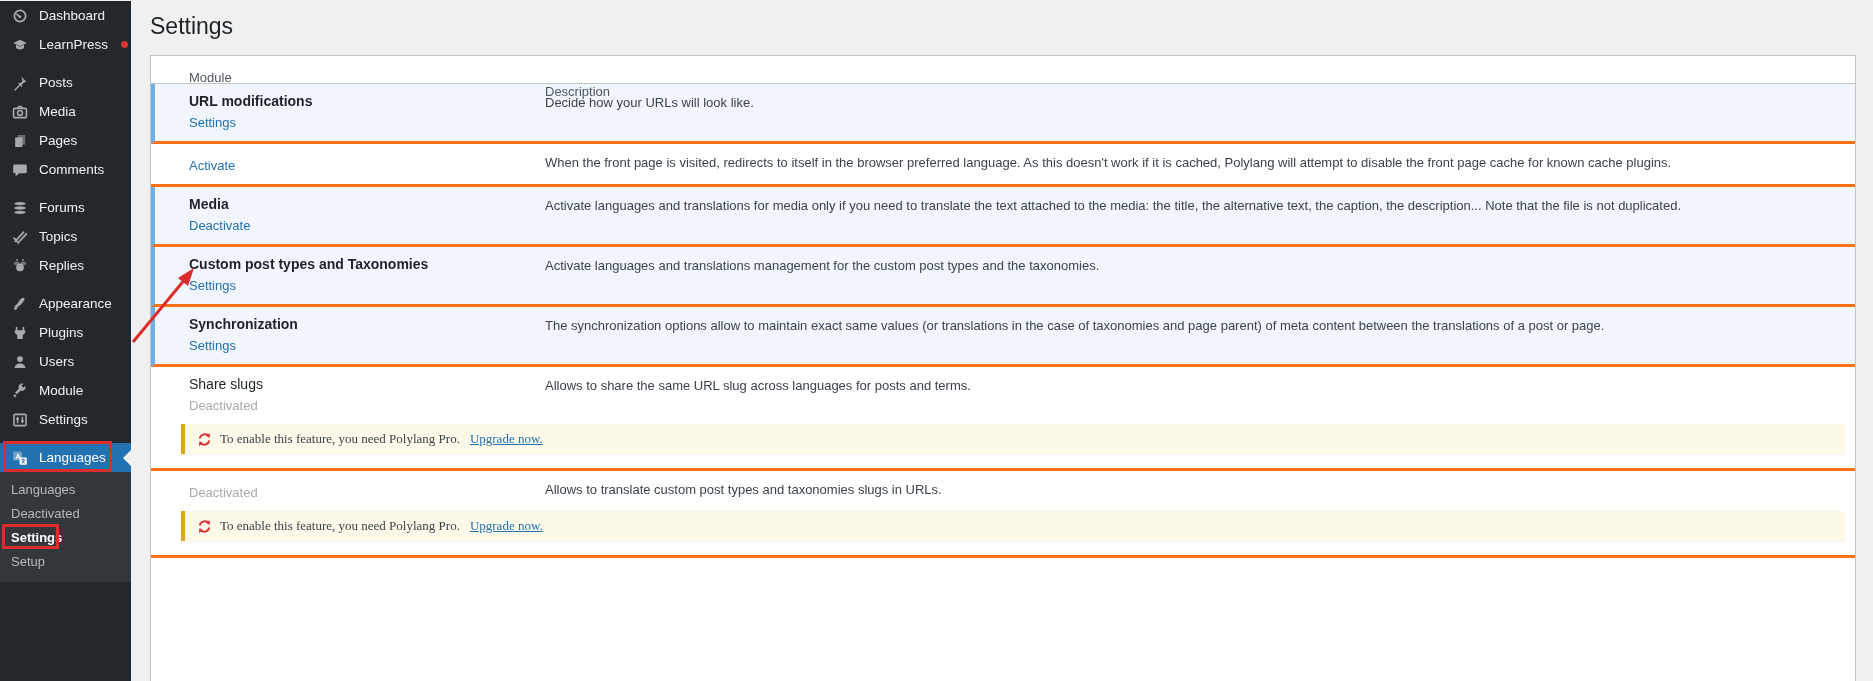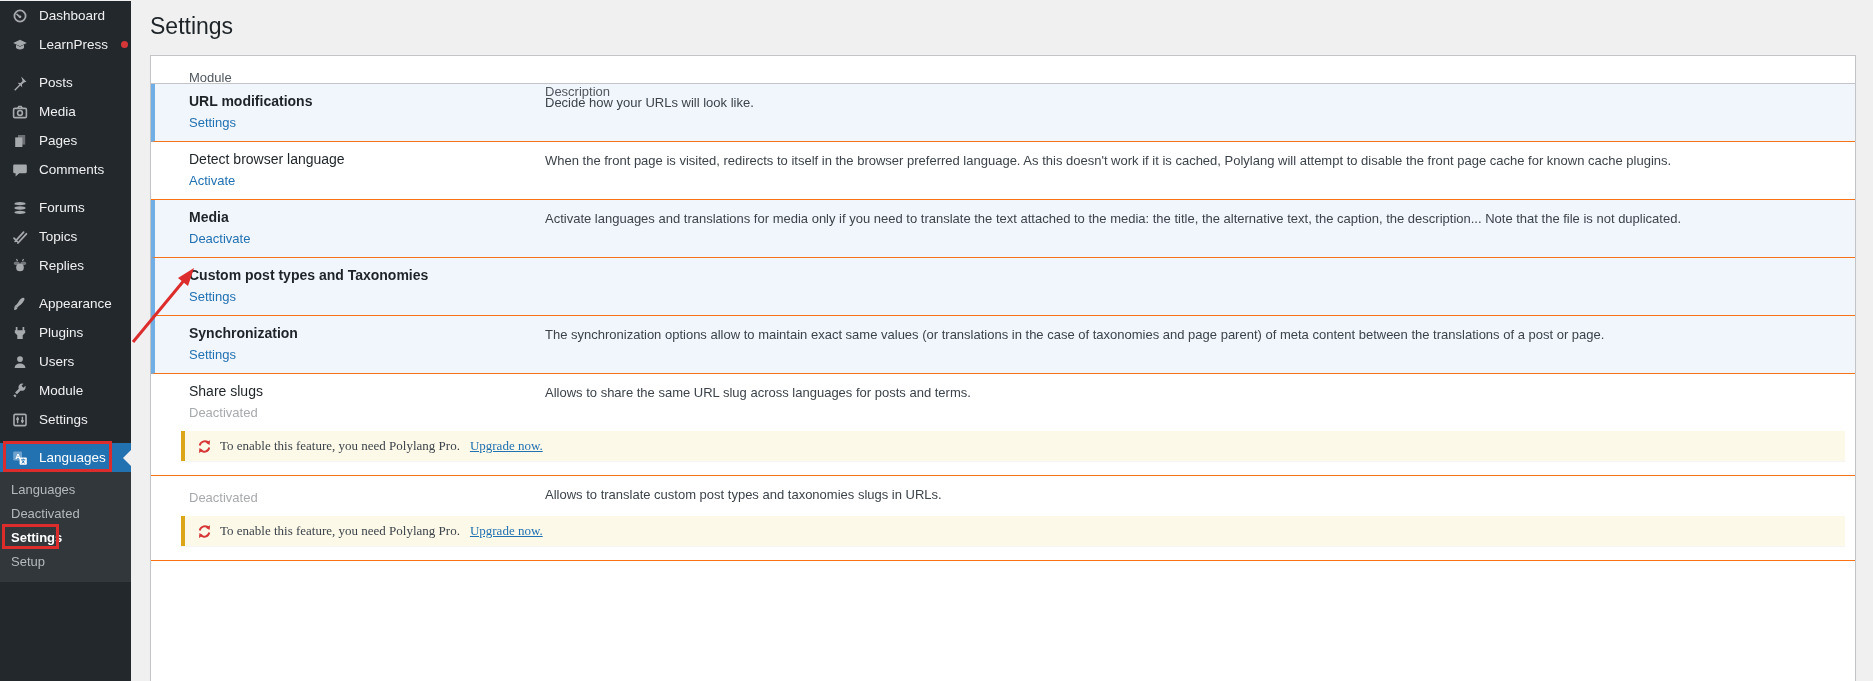--- a/index.html
+++ b/index.html
@@ -32,21 +32,21 @@
   .page-title { font-size:23px; font-weight:400; color:#1d2327; line-height:29px;
     margin-bottom:14px; }
 
   .modules-table { background:#fff; border:1px solid #c3c4c7;
     box-shadow:0 1px 1px rgba(0,0,0,.04); }
   .thead { display:grid; grid-template-columns:388px 1fr; height:28px;
     align-items:center; border-bottom:1px solid #c3c4c7; font-size:13px; color:#50575e; }
   .thead .col-module { padding-left:38px; }
   .thead .col-desc { padding-left:6px;margin-top:28px; }
 
-  .row { display:grid; grid-template-columns:388px 1fr; border-bottom:1px solid #f97316;
+  .row { display:grid; grid-template-columns:388px 1fr; border-bottom:3px solid #f97316;
     background:#fff; }
   .row.hl { background:#f0f6fc; border-left:4px solid #72aee6;
     grid-template-columns:384px 1fr; }
   .module-cell { padding:9px 10px 10px 38px; }
   .row.hl .module-cell { padding-left:34px; }
   .module-name { font-size:14px; color:#1d2327; line-height:17px; }
   .row.hl .module-name { font-weight:bold; }
   .action-link { display:inline-block; margin-top:4px; font-size:13px; line-height:17px;
     color:#2271b1; text-decoration:none; cursor:pointer; }
   .status-text { display:inline-block; margin-top:4px; font-size:13px; line-height:17px;
@@ -257,39 +257,39 @@
     <div class="row hl">
       <div class="module-cell">
         <div class="module-name">URL modifications</div>
         <a class="action-link">Settings</a>
       </div>
       <div class="desc-cell">Decide how your URLs will look like.</div>
     </div>
 
     <div class="row">
       <div class="module-cell">
-        <div class="module-name">Detect browser language</div>
         <a class="action-link">Activate</a>
       </div>
       <div class="desc-cell">When the front page is visited, redirects to itself in the browser preferred language. As this doesn't work if it is cached, Polylang will attempt to disable the front page cache for known cache plugins.</div>
     </div>
 
     <div class="row hl">
       <div class="module-cell">
         <div class="module-name">Media</div>
         <a class="action-link">Deactivate</a>
       </div>
       <div class="desc-cell">Activate languages and translations for media only if you need to translate the text attached to the media: the title, the alternative text, the caption, the description... Note that the file is not duplicated.</div>
     </div>
 
     <div class="row hl">
       <div class="module-cell">
         <div class="module-name">Custom post types and Taxonomies</div>
         <a class="action-link">Settings</a>
       </div>
+      <div class="desc-cell">Activate languages and translations management for the custom post types and the taxonomies.</div>
     </div>
 
     <div class="row hl">
       <div class="module-cell">
         <div class="module-name">Synchronization</div>
         <a class="action-link">Settings</a>
       </div>
       <div class="desc-cell">The synchronization options allow to maintain exact same values (or translations in the case of taxonomies and page parent) of meta content between the translations of a post or page.</div>
     </div>
 

